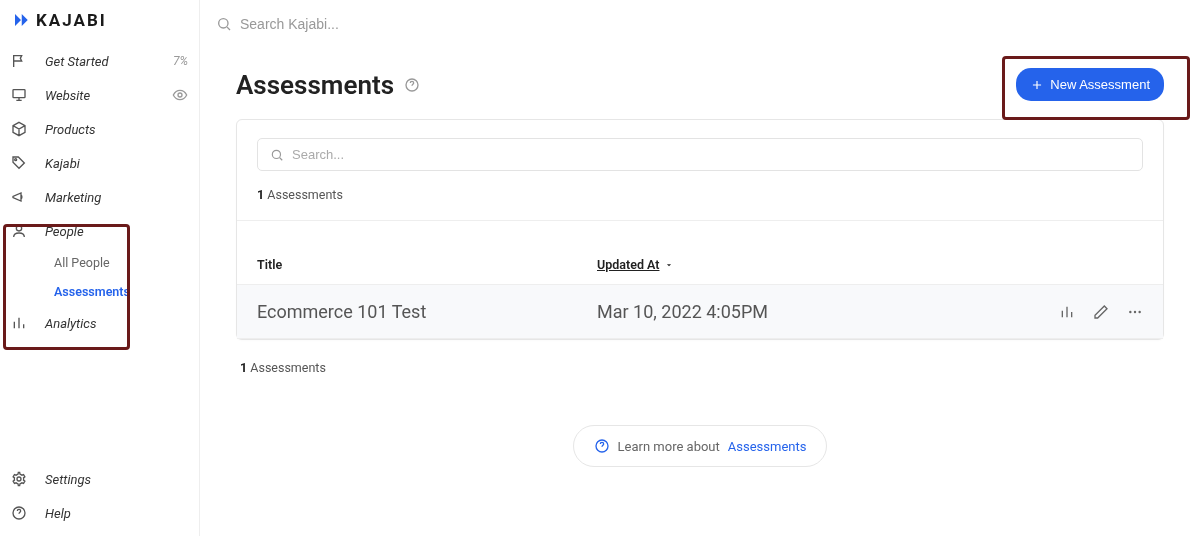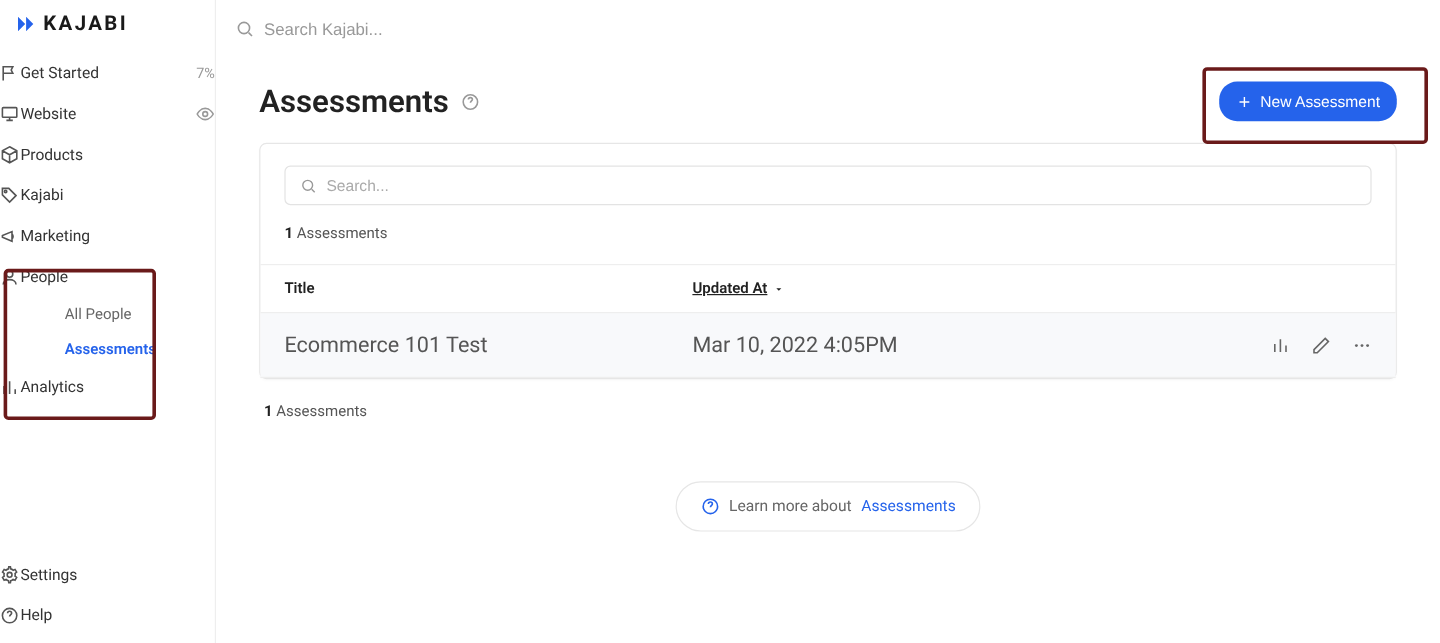--- a/index.html
+++ b/index.html
@@ -9,42 +9,43 @@
     color: #1a1a1a;
     width: 1200px;
     height: 536px;
     overflow: hidden;
     position: relative;
   }
   .app { display: flex; width: 100%; height: 100%; }
 
   
   .sidebar {
-    width: 180px;
+    width: 200px;
     flex-shrink: 0;
     border-right: 1px solid #eee;
     display: flex;
     flex-direction: column;
     padding-top: 10px;
     background:#fff;
   }
   .logo {
     display:flex; align-items:center; gap:6px;
     padding: 0 12px 14px 12px;
     font-weight:700; letter-spacing:2px; font-size:17px;
   }
   .logo-mark { width:18px; height:18px; }
   .nav { padding: 0 0; }
   .nav-item {
-    display:flex; align-items:center; gap:1px;
-    padding: 9px 0;
+    display:flex; align-items:center; gap:18px;
+    padding: 9px 11px;
     font-size:13px;
     color:#333;
     cursor:pointer;
     position:relative;
+    font-style:italic;
   }
   .nav-item .icon { width:16px; height:16px; color:#555; flex-shrink:0;}
   .nav-item .trail { margin-left:auto; font-size:12px; color:#999; }
   .sub-items { padding-left: 54px; }
   .sub-item { padding:7px 0; font-size:12.5px; color:#666; cursor:pointer;}
   .sub-item.active { color:#2563eb; font-weight:600;}
   .bottom-nav { margin-top:auto; padding-bottom:6px;}
   
   
   .highlight-box {
@@ -88,21 +89,21 @@
     display:flex; align-items:center; gap:8px;
     border:1px solid #e3e3e3; border-radius:5px;
     padding:8px 12px; color:#888;
   }
   .search-box input { border:none; outline:none; flex:1; font-size:13px;}
   .search-box input::placeholder{color:#aaa;}
   .count-line { margin-top:16px; font-size:12.5px; color:#555;}
   .count-line b{ color:#222;}
 
   .table-head {
-    display:flex; padding:12px 20px 12px 20px;
+    display:flex; padding:36px 20px 12px 20px;
     border-top:1px solid #eee;
     font-size:12.5px; color:#222; font-weight:600;
   }
   .col-title { width:340px;}
   .col-updated { display:flex; align-items:center; gap:4px; text-decoration:underline; cursor:pointer;}
   .col-updated .caret{ width:10px;height:10px;}
 
   .table-row {
     display:flex; align-items:center;
     padding:16px 20px;

